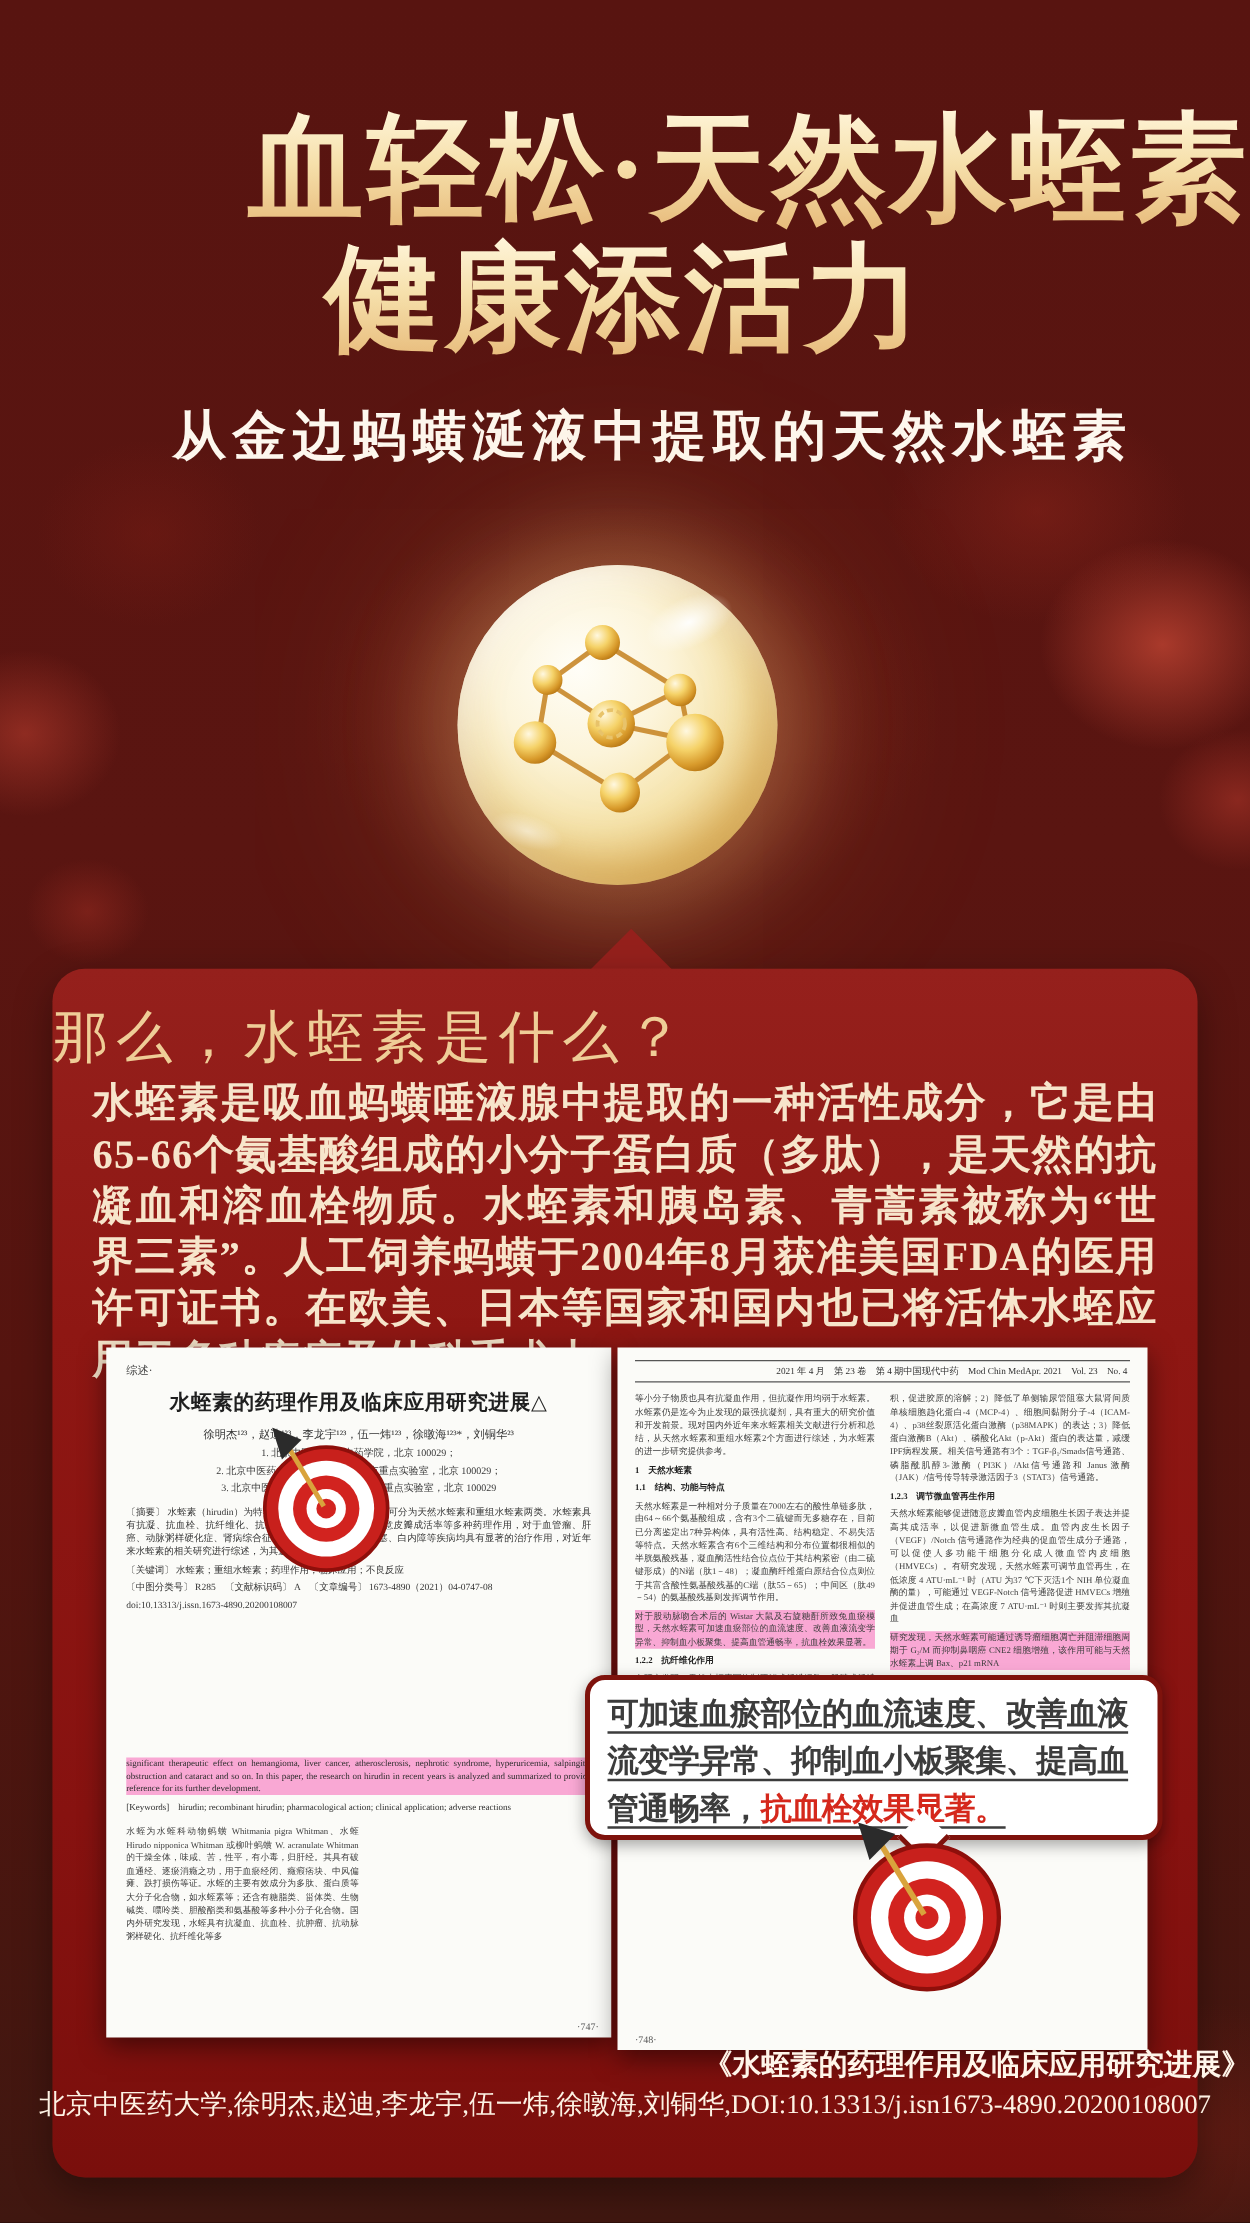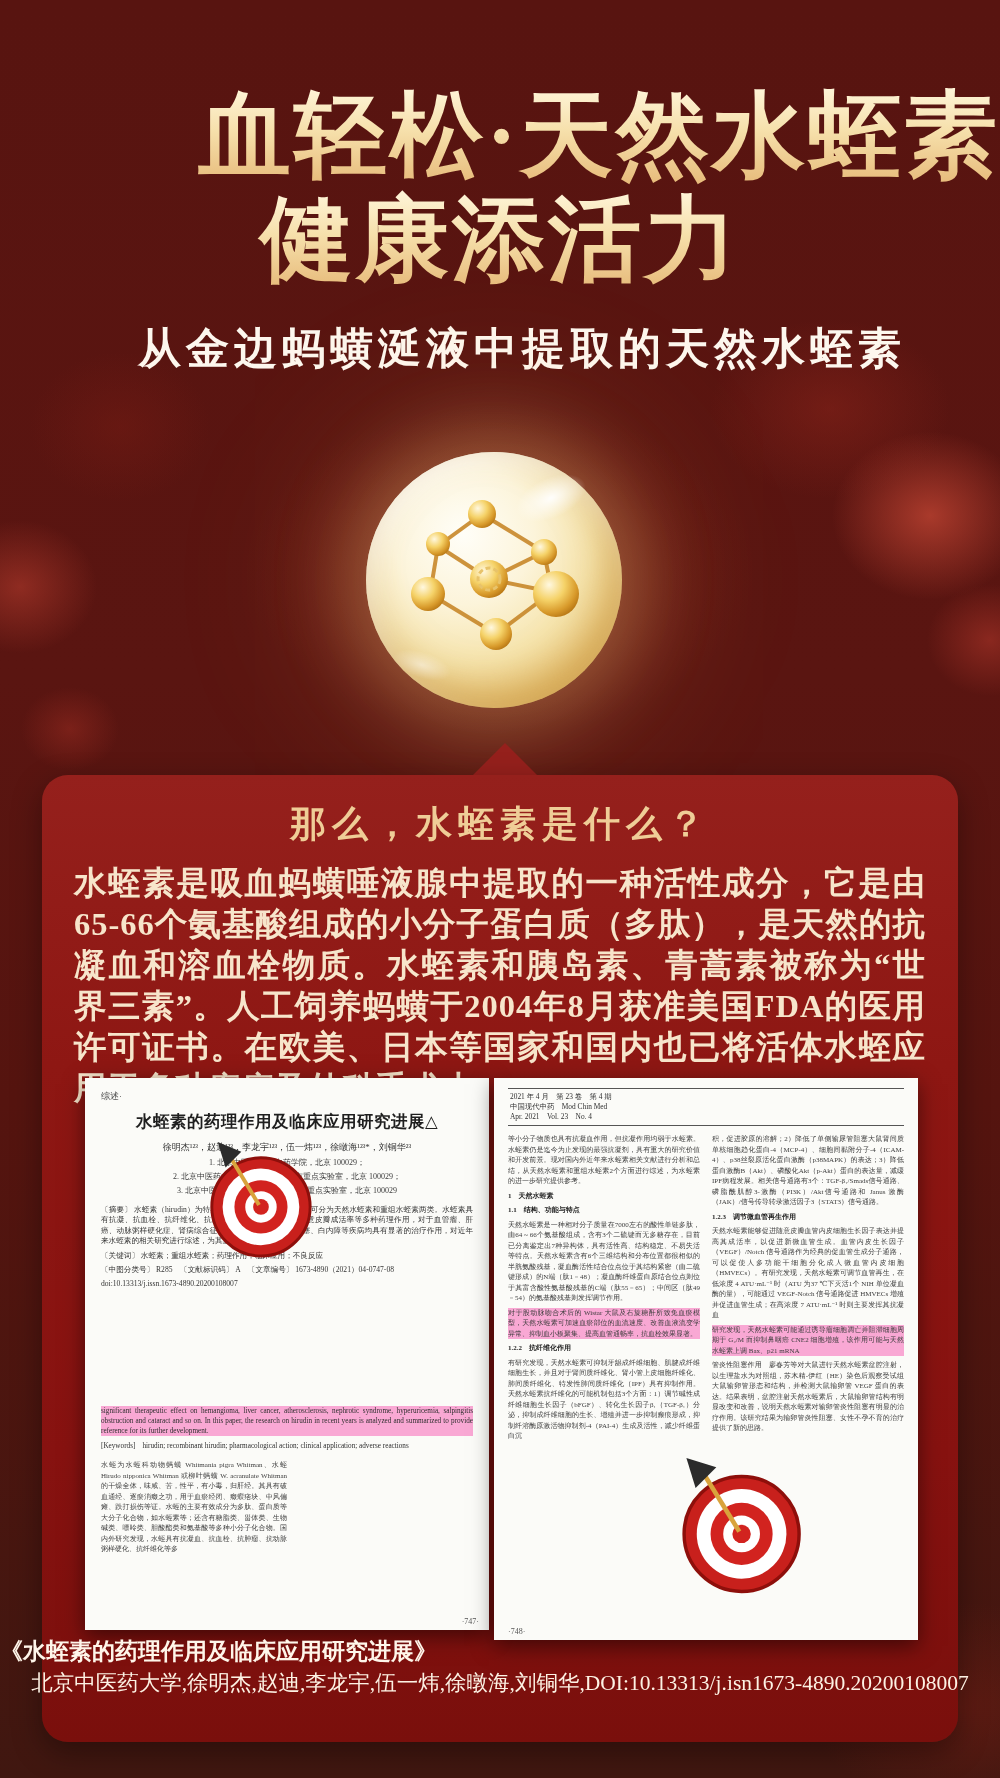--- a/index.html
+++ b/index.html
@@ -41,21 +41,21 @@
     background:radial-gradient(closest-side,rgba(255,255,255,.5),rgba(255,255,255,0));transform:rotate(18deg);}
   #molecule{position:absolute;left:28px;top:30px;}
   
   #panel{
     position:absolute;left:42px;top:775px;width:916px;height:967px;border-radius:26px;
     background:linear-gradient(180deg,#95201c 0%,#8e1713 30%,#871210 70%,#7a0f0c 100%);
     box-shadow:0 10px 30px rgba(0,0,0,.35);
   }
   #panel-peak{position:absolute;left:471px;top:743px;width:0;height:0;
     border-left:34px solid transparent;border-right:34px solid transparent;border-bottom:34px solid #95201c;}
-  #panel-heading{position:absolute;top:25px;left:0;width:100%;text-align:center;color:#efcd97;font-size:36px;font-weight:700;letter-spacing:6px;}
+  #panel-heading{position:absolute;top:25px;left:0;width:100%;color:#efcd97;font-size:45px;font-weight:400;letter-spacing:6px;}
   #panel-body{position:absolute;top:88px;left:32px;width:852px;color:#f7e5cb;font-size:32.5px;line-height:41px;font-weight:700;text-align:justify;letter-spacing:1px;}
   
   .page{position:absolute;background:#fbfbf8;box-shadow:0 6px 20px rgba(0,0,0,.5);overflow:hidden;color:#3a3a3a;
     font-family:"Liberation Serif","DejaVu Serif",serif;}
   #page-left{left:85px;top:1078px;width:404px;height:552px;padding:12px 16px;box-sizing:border-box;}
   #page-right{left:494px;top:1078px;width:424px;height:562px;padding:10px 14px;box-sizing:border-box;}
   .tag{font-size:9px;color:#444;}
   .p-title{text-align:center;font-size:16.5px;font-weight:700;color:#1f1f1f;margin-top:8px;letter-spacing:.5px;}
   .p-authors{text-align:center;font-size:9px;margin-top:8px;color:#333;}
   .p-affil{text-align:center;font-size:8px;margin-top:3px;color:#3a3a3a;}
@@ -63,40 +63,40 @@
   .p-line{font-size:7.6px;margin-top:4px;color:#333;}
   .spacer-l{height:118px;}
   .hl{background:#f9a8d4;}
   .eng{font-size:7.2px;line-height:1.4;text-align:justify;color:#2e2e2e;font-family:"Liberation Serif",serif;}
   .eng-kw{font-size:7.2px;margin-top:5px;color:#2e2e2e;}
   .twocol{display:flex;gap:12px;margin-top:9px;}
   .twocol .col{width:50%;font-size:7px;line-height:1.5;text-align:justify;color:#3d3d3d;}
   .p-foot{border-top:1.5px solid #333;margin-top:8px;padding-top:4px;font-size:7px;line-height:1.6;color:#333;}
   .pageno{position:absolute;font-size:8px;color:#555;}
   
-  .jr-head{display:flex;justify-content:center;font-size:7.4px;color:#2f2f2f;
-    border-top:1px solid #555;border-bottom:1px solid #555;padding:3px 2px;flex-direction:column;}
+  .jr-head{display:flex;justify-content:flex-end;font-size:7.4px;color:#2f2f2f;
+    border-top:1px solid #555;border-bottom:1px solid #555;padding:3px 2px;}
   #page-right .twocol{margin-top:8px;}
   #page-right .col p{margin:0 0 4px 0;}
   .ph{font-weight:700;color:#1e1e1e;}
   
   .callout{position:absolute;background:#fff;border:4px solid #7e120c;border-radius:16px;z-index:6;
     font-family:"Liberation Sans","DejaVu Sans",sans-serif;font-weight:700;color:#3c3c3c;
     box-shadow:0 4px 12px rgba(0,0,0,.35);}
   .callout .inner{padding:8px 14px;text-decoration:underline;text-underline-offset:6px;text-decoration-thickness:2px;}
   .seg-red{color:#d5281c;}
   #callout-left{left:88px;top:1266px;width:399px;height:116px;font-size:24px;line-height:37px;letter-spacing:-.5px;}
   #callout-right{left:468px;top:1340px;width:454px;height:124px;font-size:25px;line-height:38px;letter-spacing:-.5px;}
   .tail-up{position:absolute;top:-17px;left:152px;width:26px;height:26px;background:#fff;
     border-left:4px solid #7e120c;border-top:4px solid #7e120c;transform:rotate(45deg);}
   .tail-down{position:absolute;bottom:-17px;left:252px;width:26px;height:26px;background:#fff;
     border-right:4px solid #7e120c;border-bottom:4px solid #7e120c;transform:rotate(45deg);}
   .dart{position:absolute;z-index:7;}
   
-  #cite1{position:absolute;top:1636px;left:0;width:100%;text-align:left;color:#fff6ea;font-size:23px;font-weight:700;}
+  #cite1{position:absolute;top:1636px;left:0;width:100%;text-align:right;color:#fff6ea;font-size:23px;font-weight:700;}
   #cite2{position:absolute;top:1668px;left:0;width:100%;text-align:center;color:#fdf2e4;font-size:21.5px;}
 </style>
 </head>
 <body>
 
 <div id="poster">
   <div class="blood"></div>
 
   <div id="title">
     <div class="t1 gold-text">血轻松·天然水蛭素</div>
@@ -204,16 +204,22 @@
   <svg class="dart" style="left:668px;top:1458px;" width="138" height="138" viewBox="0 0 120 120">
     <circle cx="64" cy="66" r="50" fill="#c8201c" stroke="#8e0f0b" stroke-width="3"></circle>
     <circle cx="64" cy="66" r="39" fill="#ffffff"></circle>
     <circle cx="64" cy="66" r="27" fill="#d2231f"></circle>
     <circle cx="64" cy="66" r="16" fill="#ffffff"></circle>
     <circle cx="64" cy="66" r="8" fill="#d2231f"></circle>
     <line x1="30" y1="12" x2="62" y2="64" stroke="#d9a33c" stroke-width="4"></line>
     <polygon points="16,0 42,8 24,26" fill="#2b2b2b"></polygon>
   </svg>
 
+  <div id="callout-right" class="callout">
+    <div class="tail-down"></div>
+    <div class="inner">
+      <span>可加速血瘀部位的血流速度、改善血液流变学异常、抑制血小板聚集、提高血管通畅率，</span><span class="seg-red">抗血栓效果显著。</span>
+    </div>
+  </div>
 
   <div id="cite1">《水蛭素的药理作用及临床应用研究进展》</div>
   <div id="cite2">北京中医药大学,徐明杰,赵迪,李龙宇,伍一炜,徐暾海,刘铜华,DOI:10.13313/j.isn1673-4890.20200108007</div>
 </div>
 
 </body></html>

